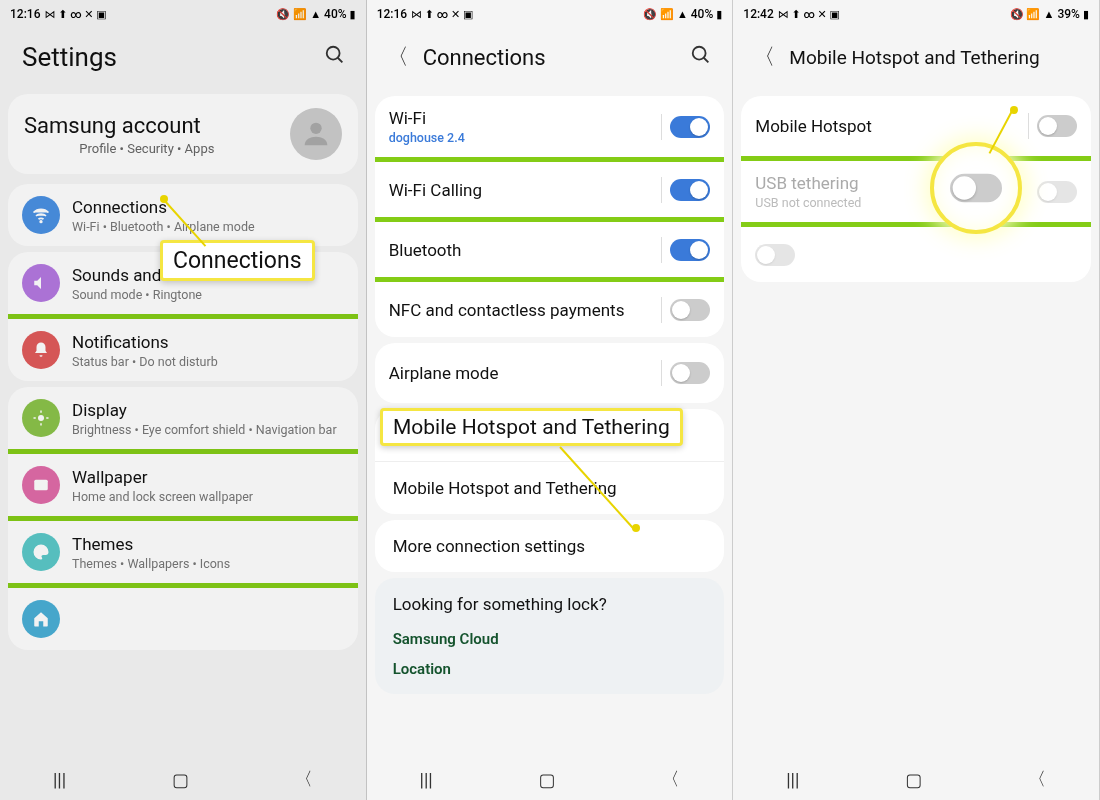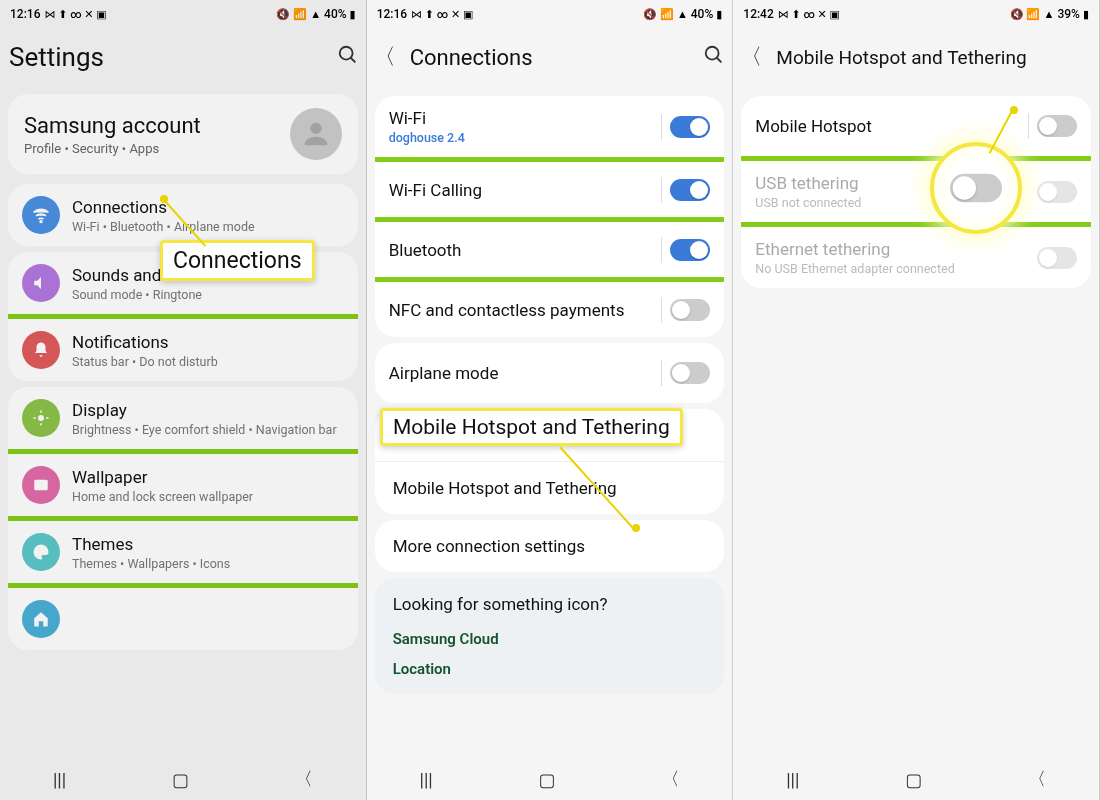--- a/index.html
+++ b/index.html
@@ -3,29 +3,29 @@
 <meta charset="utf-8">
 <style>
   * { margin: 0; padding: 0; box-sizing: border-box; font-family: -apple-system, Roboto, sans-serif; }
   body { background: #e8e8e8; width: 1100px; height: 800px; display: flex; position: relative; }
   .phone { width: 366.66px; height: 800px; background: #f5f5f5; position: relative; overflow: hidden; border-right: 1px solid #ccc; }
   .phone.dimmed { filter: brightness(0.95); }
   .status-bar { height: 28px; display: flex; justify-content: space-between; align-items: center; padding: 0 10px; font-size: 12px; font-weight: 500; color: #000; }
   .status-left { display: flex; gap: 4px; align-items: center; }
   .status-right { display: flex; gap: 3px; align-items: center; }
   .status-icon { font-size: 11px; }
-  .header { display: flex; align-items: center; padding: 14px 7px 18px; gap: 14px; }
+  .header { display: flex; align-items: center; padding: 14px 20px 18px; gap: 14px; }
   .back-btn { font-size: 22px; color: #333; cursor: pointer; }
   .header-title { font-size: 22px; color: #111; flex: 1; }
   .header-title.big { font-size: 26px; padding-left: 2px; }
   .search-btn { font-size: 20px; color: #333; }
   .account-row { background: #fff; border-radius: 20px; margin: 4px 8px 10px; padding: 14px 16px; display: flex; align-items: center; gap: 20px; }
   .account-info { flex: 1; }
   .account-title { font-size: 22px; color: #111; }
-  .account-sub { font-size: 13px; color: #666; margin-top: 3px; }
+  .account-sub { font-size: 13px; color: #666; margin-top: 3px; text-align: center; }
   .avatar { width: 52px; height: 52px; border-radius: 50%; background: #ccc; display: flex; align-items: center; justify-content: center; }
   .avatar svg { width: 34px; height: 34px; fill: #aaa; }
   .group { background: #fff; border-radius: 20px; margin: 6px 8px; overflow: hidden; }
   .row { display: flex; align-items: center; padding: 12px 14px; min-height: 60px; cursor: pointer; }
   .row + .row { border-top: 5px solid #84cc16; }
   .row-icon { width: 38px; height: 38px; border-radius: 50%; display: flex; align-items: center; justify-content: center; margin-right: 12px; flex-shrink: 0; }
   .row-icon svg, .row-icon span { color: #fff; fill: #fff; }
   .ic-blue { background: #4a90e2; }
   .ic-purple { background: #b478e0; }
   .ic-red { background: #e05a5a; }
@@ -265,21 +265,21 @@
   <div class="group">
     <div class="simple-row">Data usage</div>
     <div class="simple-row">Mobile Hotspot and Tethering</div>
   </div>
 
   <div class="group">
     <div class="simple-row">More connection settings</div>
   </div>
 
   <div class="looking">
-    <div class="looking-title">Looking for something icon?</div>
+    <div class="looking-title">Looking for something lock?</div>
     <div class="looking-link">Samsung Cloud</div>
     <div class="looking-link">Location</div>
   </div>
 
   <div class="navbar">
     <span class="nav-btn">|||</span>
     <span class="nav-btn">▢</span>
     <span class="nav-btn">〈</span>
   </div>
 </div>
@@ -312,24 +312,20 @@
       <div class="toggle off"></div>
     </div>
     <div class="row disabled">
       <div class="row-text">
           <div class="row-label">USB tethering</div>
           <div class="row-sub">USB not connected</div>
         </div>
       <div class="toggle off" style="opacity:.5"></div>
     </div>
     <div class="row disabled">
-      <div class="row-text">
-          <div class="row-label">Ethernet tethering</div>
-          <div class="row-sub">No USB Ethernet adapter connected</div>
-        </div>
       <div class="toggle off" style="opacity:.5"></div>
     </div>
   </div>
 
   <div class="navbar">
     <span class="nav-btn">|||</span>
     <span class="nav-btn">▢</span>
     <span class="nav-btn">〈</span>
   </div>
 </div>

